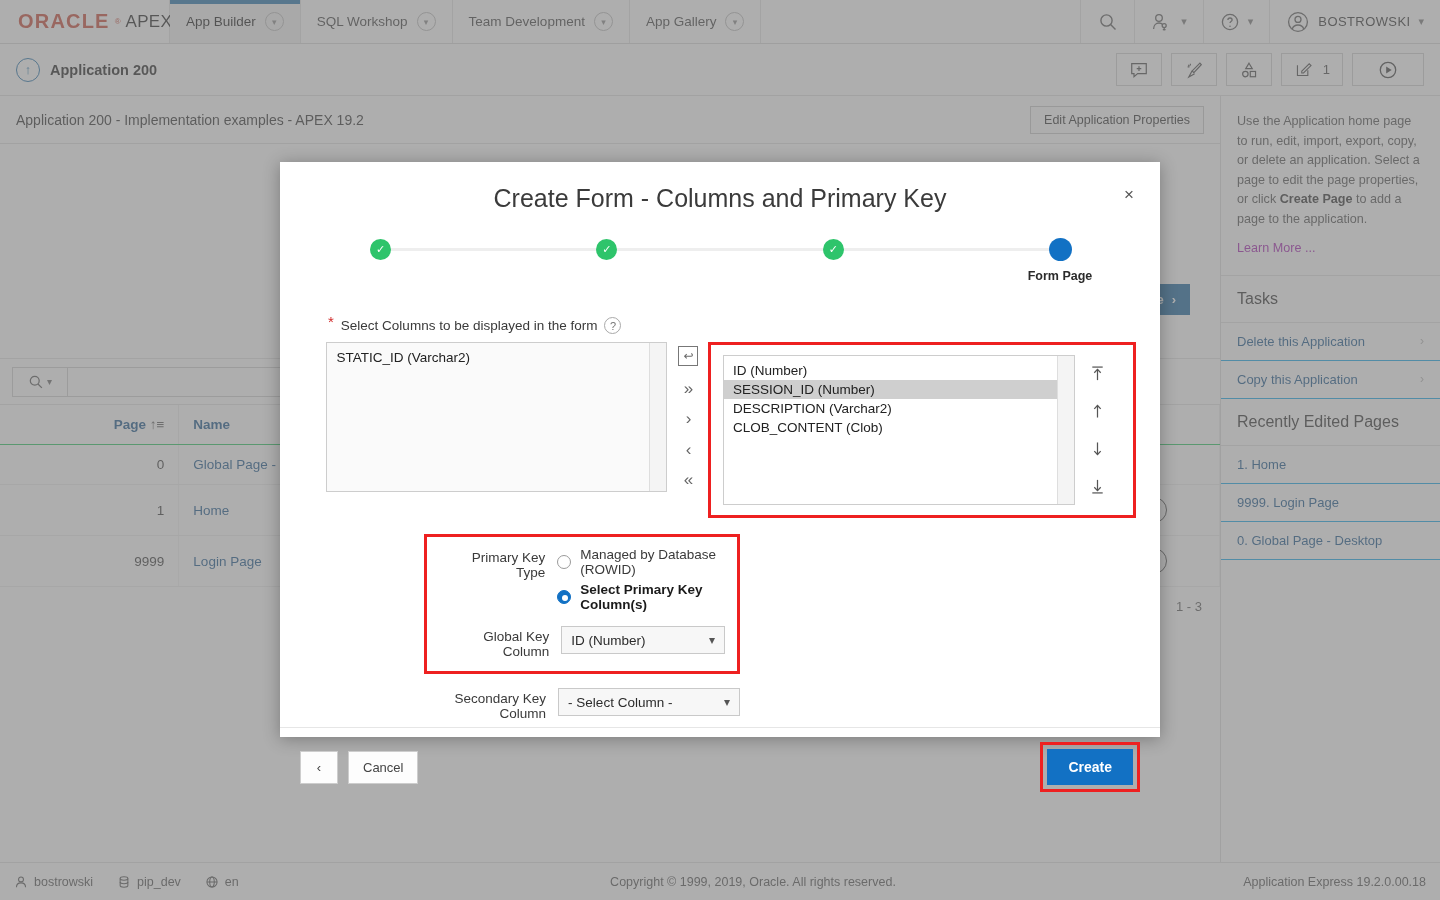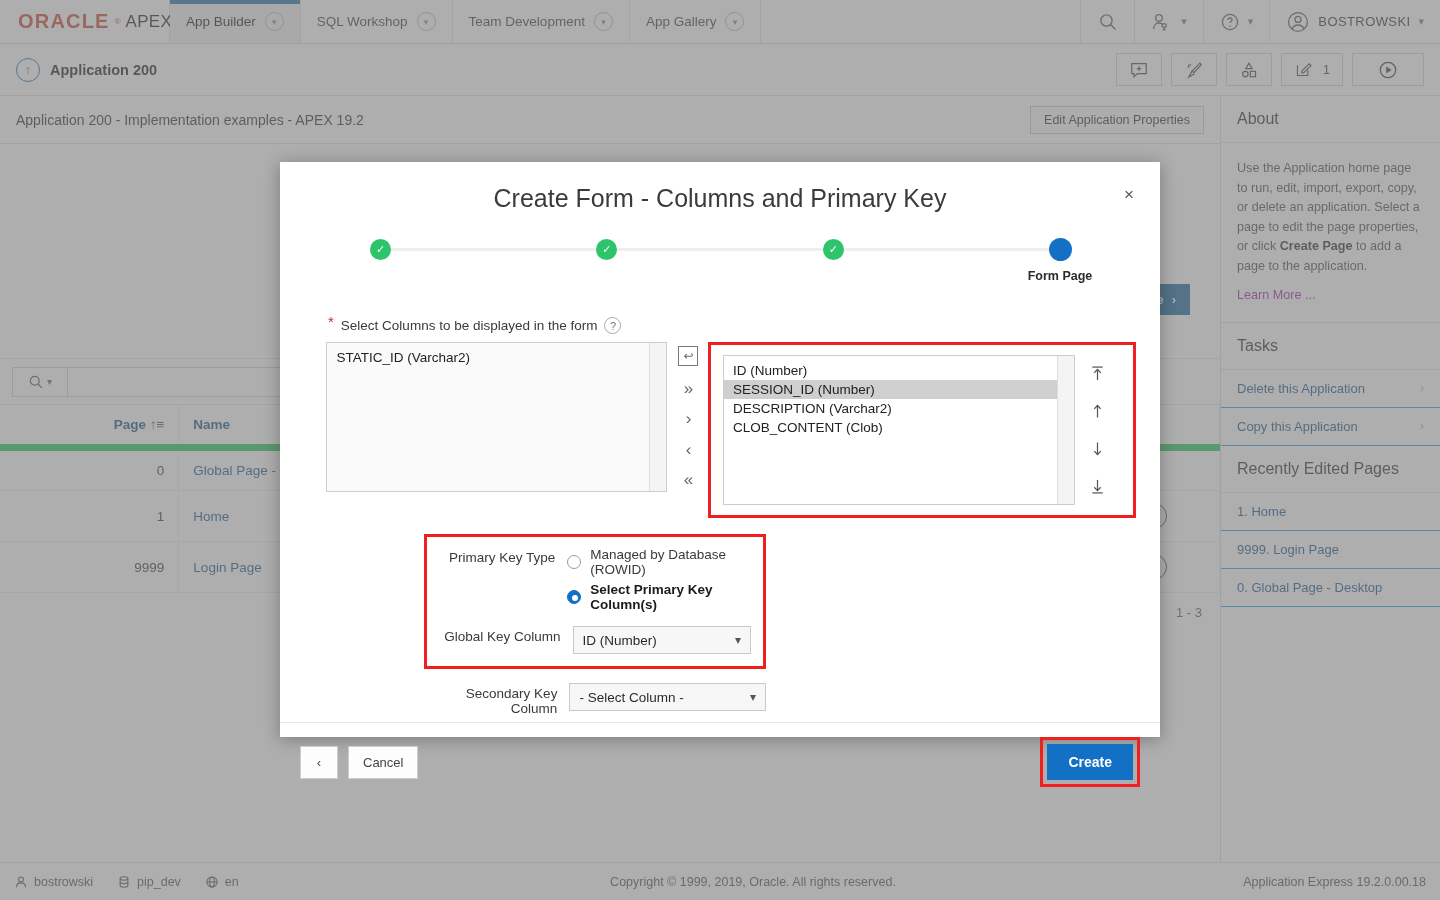--- a/index.html
+++ b/index.html
@@ -126,21 +126,21 @@
     background: #fff; padding: 0 8px; font-size: 13px; font-family: "Liberation Sans", sans-serif;
   }
   .search-tail { flex: 1; }
   .blue-btn {
     background: #14639b; color: #fff; border: none; font-size: 13px; font-weight: 700;
     padding: 8px 14px; display: inline-flex; align-items: center; gap: 8px; cursor: pointer;
   }
   .tbl { width: 100%; border-collapse: collapse; font-size: 13.5px; }
   .tbl th {
     text-align: left; padding: 12px 14px; color: #14528a; font-weight: 700;
-    border-bottom: 7px solid #22c55e; border-right: 1px solid #ededed; background: #fff;
+    border-bottom: 1px solid #22c55e; border-right: 1px solid #ededed; background: #fff;
   }
   .tbl th.num, .tbl td.num { text-align: right; }
   .tbl td {
     padding: 12px 14px; border-bottom: 1px solid #ededed; border-right: 1px solid #f2f2f2;
     color: #333;
   }
   .tbl a { color: #14528a; text-decoration: none; }
   .col-page { width: 110px; }
   .col-name { width: 560px; }
   .run-cell { width: 80px; text-align: center; }
@@ -245,21 +245,21 @@
     position: relative; display: flex; align-items: flex-start;
     border: 3px solid #ee2020; padding: 10px 12px; margin-left: -2px;
   }
   .order-col {
     width: 46px; height: 150px; display: flex; flex-direction: column;
     align-items: center; justify-content: space-around; color: #555;
   }
   .ord-btn { font-size: 16px; cursor: pointer; line-height: 1; }
 
   
-  .pk-wrap { position: relative; margin-top: 16px; margin-left: 120px; width: 342px; }
+  .pk-wrap { position: relative; margin-top: 16px; margin-left: 120px; width: 316px; }
   .pk-box { border: 3px solid #ee2020; padding: 10px 12px 12px; }
   .frm-row { display: flex; align-items: flex-start; margin-bottom: 6px; }
   .frm-label {
     width: 150px; text-align: right; padding-right: 12px; font-size: 13.5px;
     color: #3a3a3a; padding-top: 3px;
   }
   .radio-col { display: flex; flex-direction: column; gap: 5px; }
   .radio-line { display: flex; align-items: center; gap: 9px; font-size: 13.5px; color: #3a3a3a; cursor:pointer;}
   .radio {
     width: 14px; height: 14px; border-radius: 50%; border: 1px solid #9a9a9a; background: #fff;
@@ -496,21 +496,20 @@
                   </svg>
               </span>
             </td>
           </tr>
         </tbody>
       </table>
       <div class="pager">1 - 3</div>
     </div>
 
     <div class="rsidebar">
-      <div class="rs-head">About</div>
       <div class="rs-body">
         <span>Use the Application home page to run, edit, import, export, copy, or delete an application. Select a page to edit the page properties, or click </span><b>Create Page</b><span> to add a page to the application.</span>
         <br><a class="rs-link" href="#">Learn More ...</a>
       </div>
       <div class="rs-head">Tasks</div>
       <div class="rs-item">
         <span>Delete this Application</span>
         <span class="ch">›</span>
       </div>
       <div class="rs-item">

